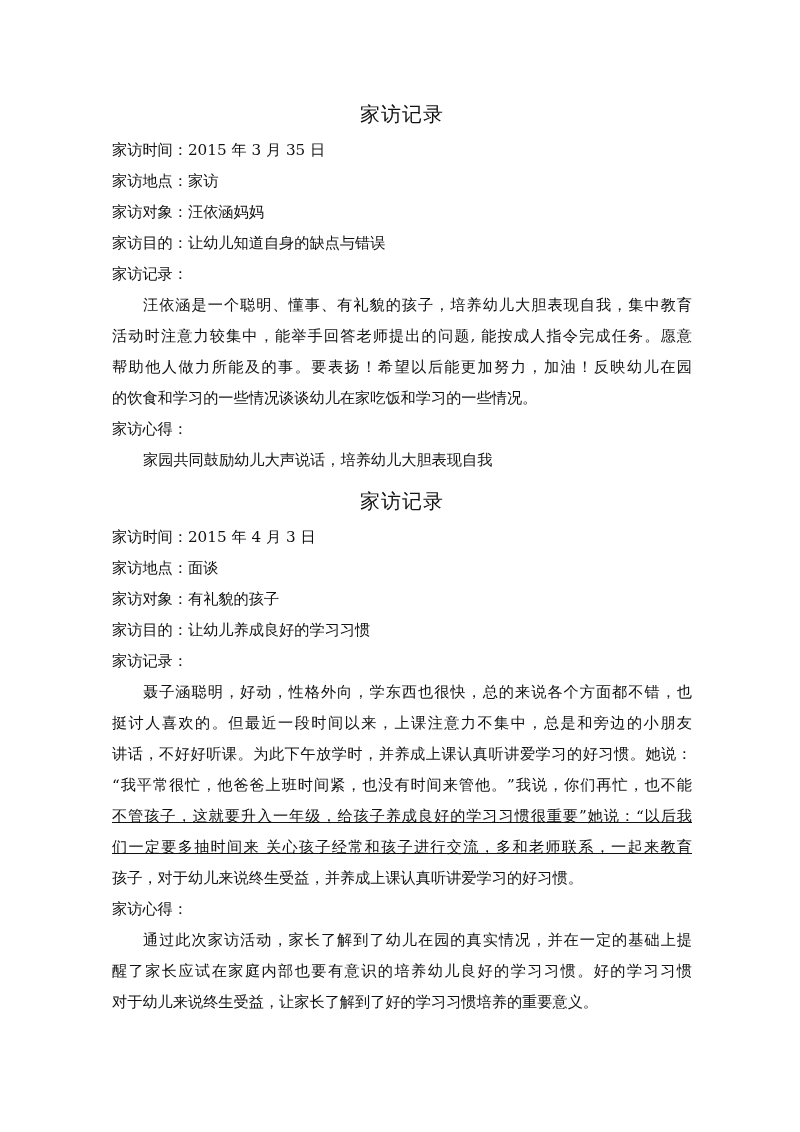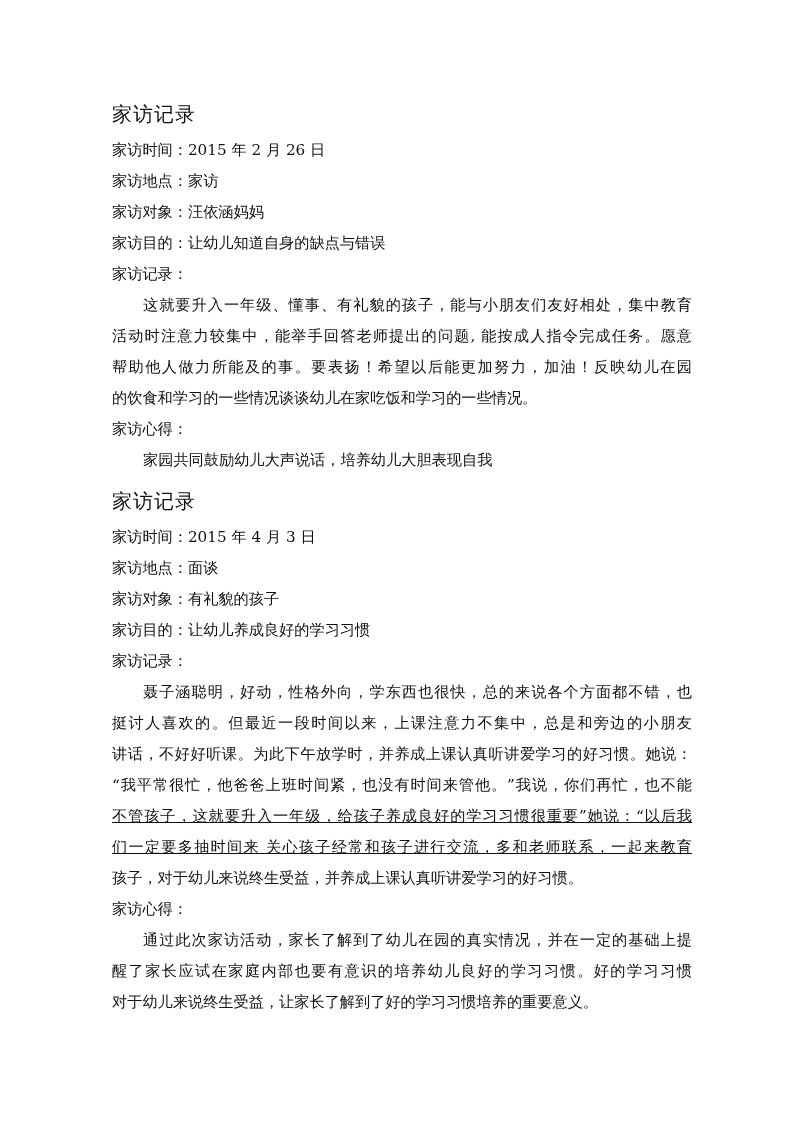--- a/index.html
+++ b/index.html
@@ -3,48 +3,48 @@
   <meta charset="utf-8">
   <style>
     html, body { margin: 0; padding: 0; background: #ffffff; }
     body {
       width: 800px; height: 1132px; position: relative; overflow: hidden;
       font-family: "DejaVu Serif", "Liberation Serif", serif;
       color: #111111;
     }
     .page { position: absolute; left: 112px; top: 0; width: 580px; }
     .title {
-      position: absolute; left: 0; width: 580px; text-align: left;
+      position: absolute; left: 0; width: 580px; text-align: center;
       font-size: 20px; line-height: 28px; letter-spacing: 1px;
     }
     .line {
       position: absolute; left: 0; width: 580px;
       font-size: 15.2px; line-height: 22px; white-space: nowrap;
     }
     .indent { padding-left: 31px; box-sizing: border-box; }
     .justify-line {
       position: absolute; left: 0; width: 580px;
       font-size: 15.2px; line-height: 22px; white-space: nowrap;
       text-align: justify; text-align-last: justify;
     }
   </style>
 </head>
 <body>
 
 <div class="page">
 
   <div class="title" style="top:100px;">家访记录</div>
 
-  <div class="line" style="top:139px;"><span>家访时间：</span><span>2015 年 2 月 26 日</span></div>
+  <div class="line" style="top:139px;"><span>家访时间：</span><span>2015 年 3 月 35 日</span></div>
   <div class="line" style="top:170px;"><span>家访地点：</span><span>家访</span></div>
   <div class="line" style="top:201px;"><span>家访对象：</span><span>汪依涵妈妈</span></div>
   <div class="line" style="top:232px;"><span>家访目的：</span><span>让幼儿知道自身的缺点与错误</span></div>
   <div class="line" style="top:263px;">家访记录：</div>
 
-  <div class="justify-line indent" style="top:294px;">这就要升入一年级、懂事、有礼貌的孩子，能与小朋友们友好相处，集中教育</div>
+  <div class="justify-line indent" style="top:294px;">汪依涵是一个聪明、懂事、有礼貌的孩子，培养幼儿大胆表现自我，集中教育</div>
   <div class="justify-line" style="top:325px;">活动时注意力较集中，能举手回答老师提出的问题, 能按成人指令完成任务。愿意</div>
   <div class="justify-line" style="top:356px;">帮助他人做力所能及的事。要表扬！希望以后能更加努力，加油！反映幼儿在园</div>
   <div class="line" style="top:387px;">的饮食和学习的一些情况谈谈幼儿在家吃饭和学习的一些情况。</div>
 
   <div class="line" style="top:418px;">家访心得：</div>
   <div class="line indent" style="top:449px;">家园共同鼓励幼儿大声说话，培养幼儿大胆表现自我</div>
 
   <div class="title" style="top:487px;">家访记录</div>
 
   <div class="line" style="top:526px;"><span>家访时间：</span><span>2015 年 4 月 3 日</span></div>

